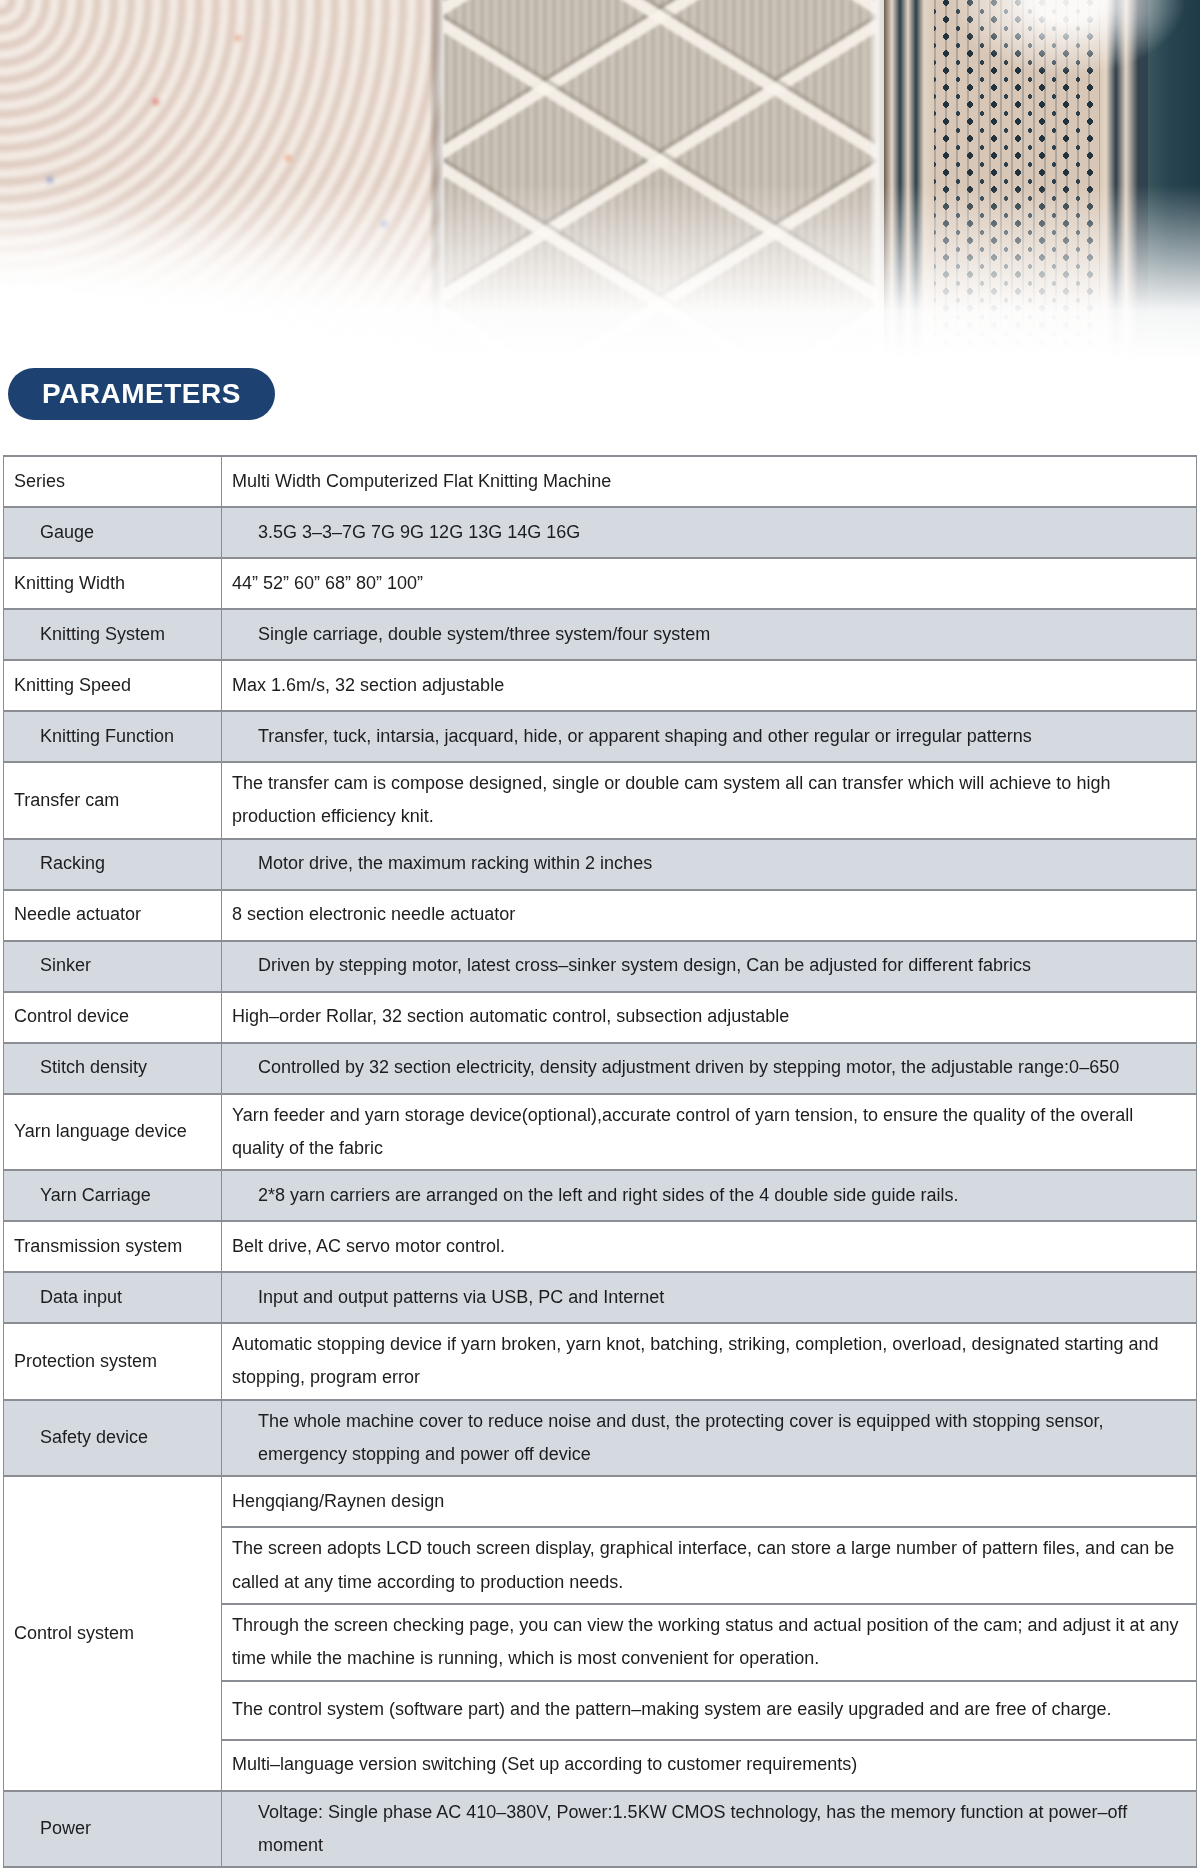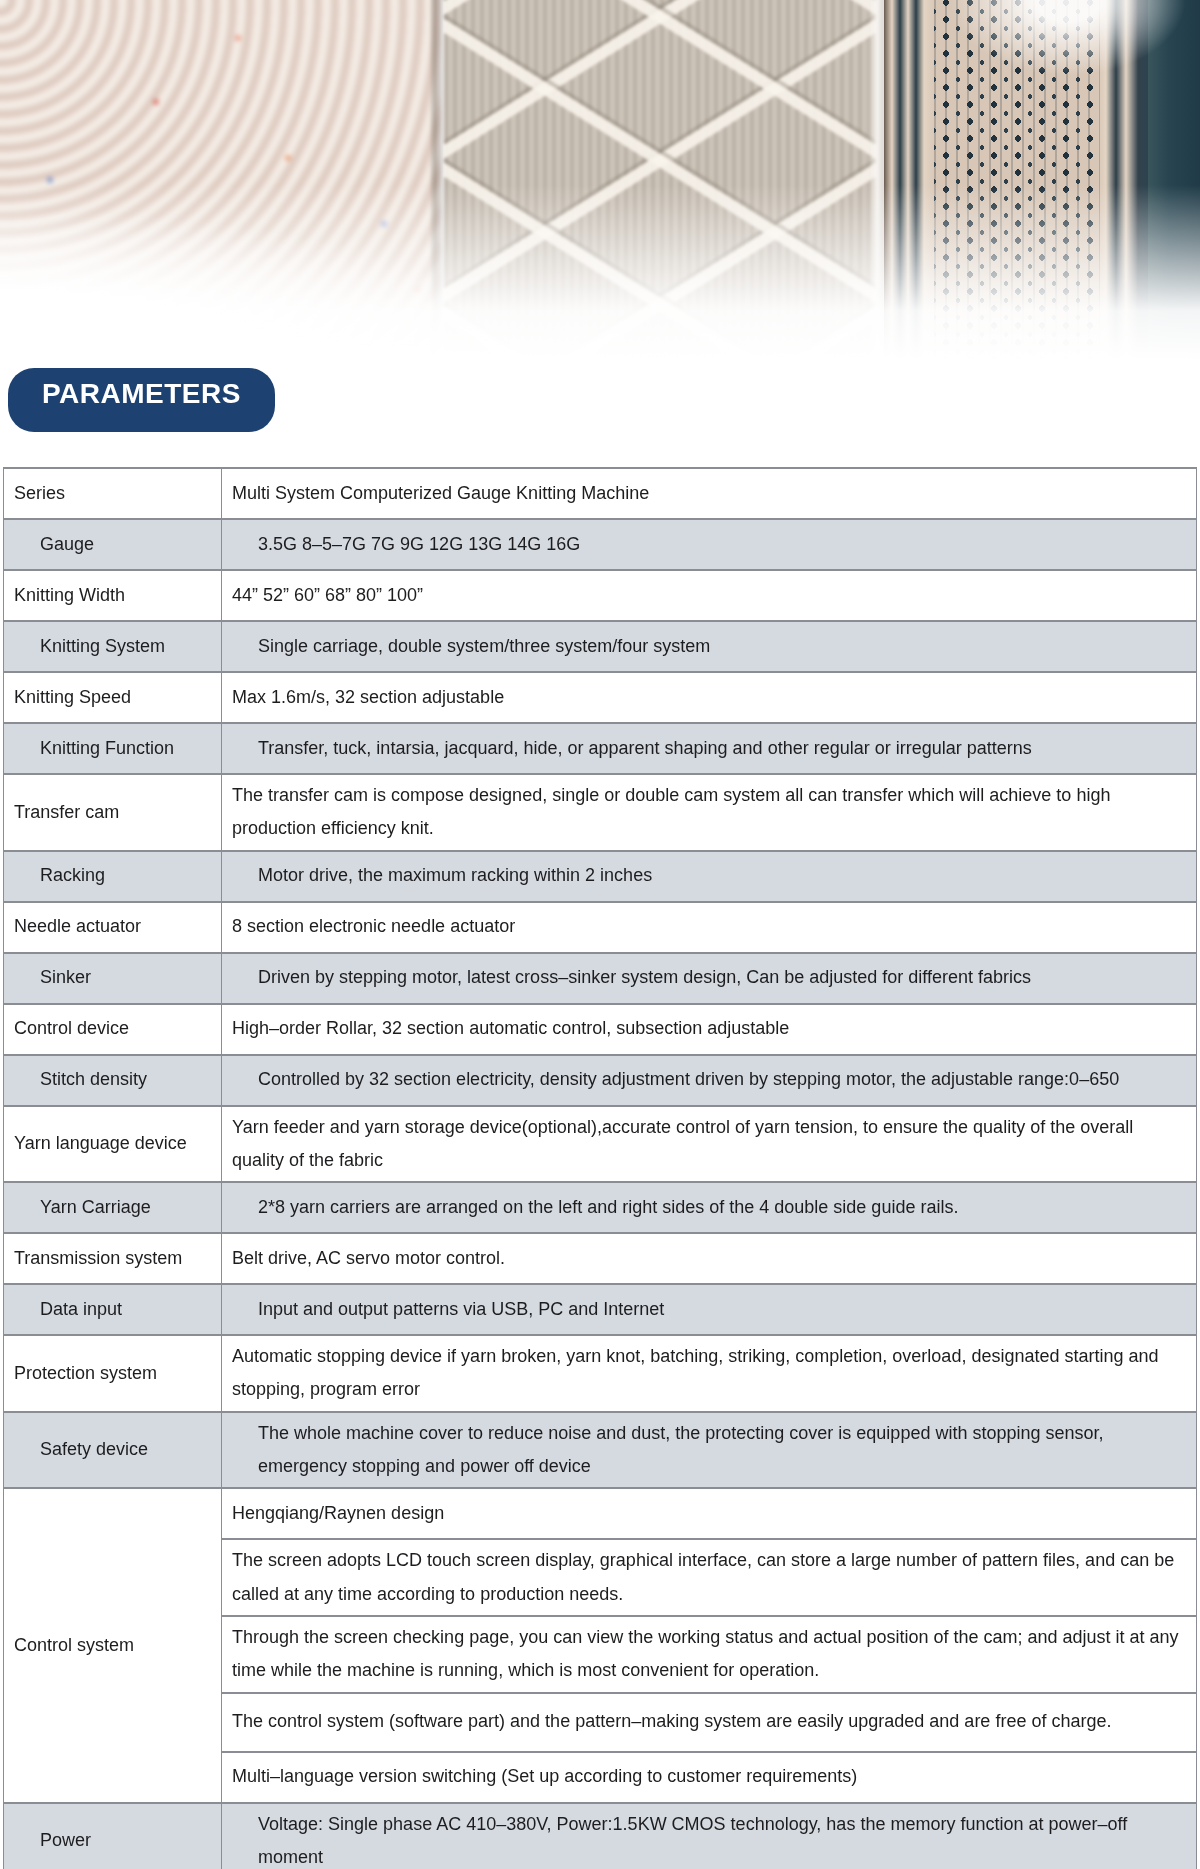--- a/index.html
+++ b/index.html
@@ -70,21 +70,21 @@
     background:linear-gradient(90deg,#3a555c,#274450 40%,#203b47);}
   .fade-corner{position:absolute;inset:0;background:radial-gradient(ellipse 62% 58% at 0% 100%, #fff 32%, rgba(255,255,255,0) 72%);}
   .fade-topright{position:absolute;inset:0;background:radial-gradient(ellipse 14% 30% at 89% 0%, rgba(255,255,255,.9) 20%, rgba(255,255,255,0) 70%);}
   .fade-bottom{position:absolute;left:0;right:0;bottom:0;height:175px;
     background:linear-gradient(to bottom, rgba(255,255,255,0), rgba(255,255,255,.95) 72%, #fff);}
 
   
   .badge{
     margin:8px 0 0 8px;
     display:inline-block;
-    min-width:232px;height:64px;line-height:52px;
+    min-width:232px;height:52px;line-height:52px;
     padding:0 34px;border-radius:26px;
     background:var(--badge-bg);color:var(--badge-text);
     font-size:28px;font-weight:700;letter-spacing:.5px;
     text-align:center;
   }
 
   
   table.spec{
     margin:35px 3px 0 3px;
     width:1194px;
@@ -125,25 +125,25 @@
 </div>
 
 <div class="badge">
   <span>PARAMETERS</span>
 </div>
 
 <table class="spec">
   <tbody>
     <tr class="r1">
       <td class="lbl">Series</td>
-      <td>Multi System Computerized Gauge Knitting Machine</td>
+      <td>Multi Width Computerized Flat Knitting Machine</td>
     </tr>
     <tr class="r1 shade">
       <td class="lbl">Gauge</td>
-      <td>3.5G 8–5–7G 7G 9G 12G 13G 14G 16G</td>
+      <td>3.5G 3–3–7G 7G 9G 12G 13G 14G 16G</td>
     </tr>
     <tr class="r1">
       <td class="lbl">Knitting Width</td>
       <td>44” 52” 60” 68” 80” 100”</td>
     </tr>
     <tr class="r1 shade">
       <td class="lbl">Knitting System</td>
       <td>Single carriage, double system/three system/four system</td>
     </tr>
     <tr class="r1">

